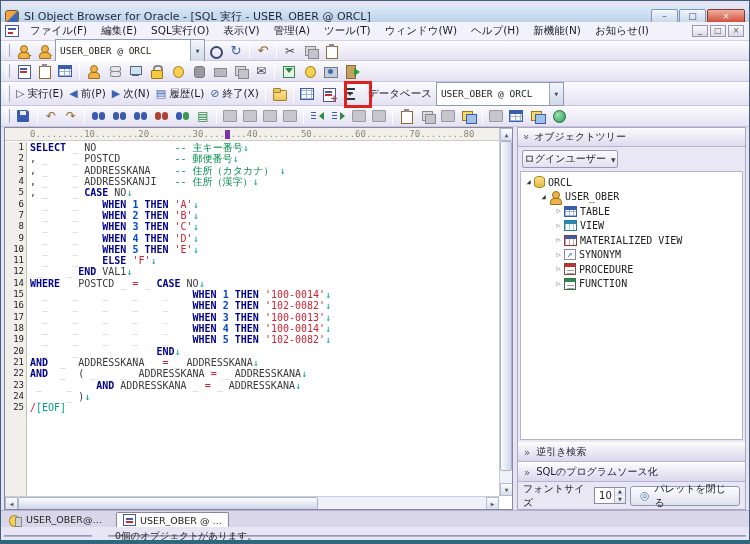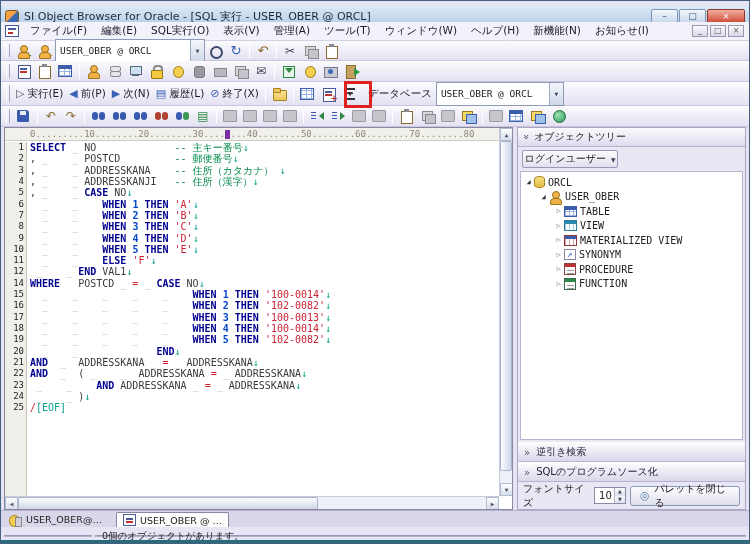--- a/index.html
+++ b/index.html
@@ -155,21 +155,21 @@
 
   
   .tabbar{top:509px;height:17px;background:#d9d6ea;border-top:1px solid #b2aecb;display:flex;align-items:flex-end;padding:1px 2px 0 2px;gap:8px;}
   .tab{height:15px;display:flex;align-items:center;gap:4px;font-size:9.5px;color:#222;padding:0 6px;white-space:nowrap;}
   .tab .mini{position:relative;width:13px;height:12px;flex:none;}
   .tab.active{background:#fdfdfe;border:1px solid #8886a4;border-bottom:none;border-radius:2px 2px 0 0;}
   .mini.coin::before{content:"";position:absolute;left:0;top:1px;width:9px;height:10px;border-radius:50%;background:#f6d050;border:1px solid #a8841c;}
   .mini.coin::after{content:"";position:absolute;right:0;top:3px;width:5px;height:8px;background:#d0d0da;border:1px solid #888;}
   .mini.sql{background:#fff;border:1px solid #4a5a9a;}
   .mini.sql::after{content:"";position:absolute;left:2px;top:3px;width:7px;height:2px;background:#4a5a9a;box-shadow:0 3px 0 #c03030;}
-  .statusbar{top:526px;height:15px;background:#e8e5f4;display:flex;gap:3px;padding:8px 3px;}
+  .statusbar{top:526px;height:15px;background:#e8e5f4;display:flex;gap:16px;padding:8px 3px;}
   .scell{border:1px solid #b4b0cc;border-top-color:#9a96b8;border-left-color:#9a96b8;background:#edeaf7;font-size:9.5px;color:#222;display:flex;align-items:center;padding:0 6px;}
   .scell.c1{width:88px;}
   .scell.c2{flex:1;}
   .botedge{position:absolute;left:0;right:0;bottom:0;height:3px;background:#2a6a7c;}
 </style>
 </head>
 <body>
 
 <div class="win">
 

